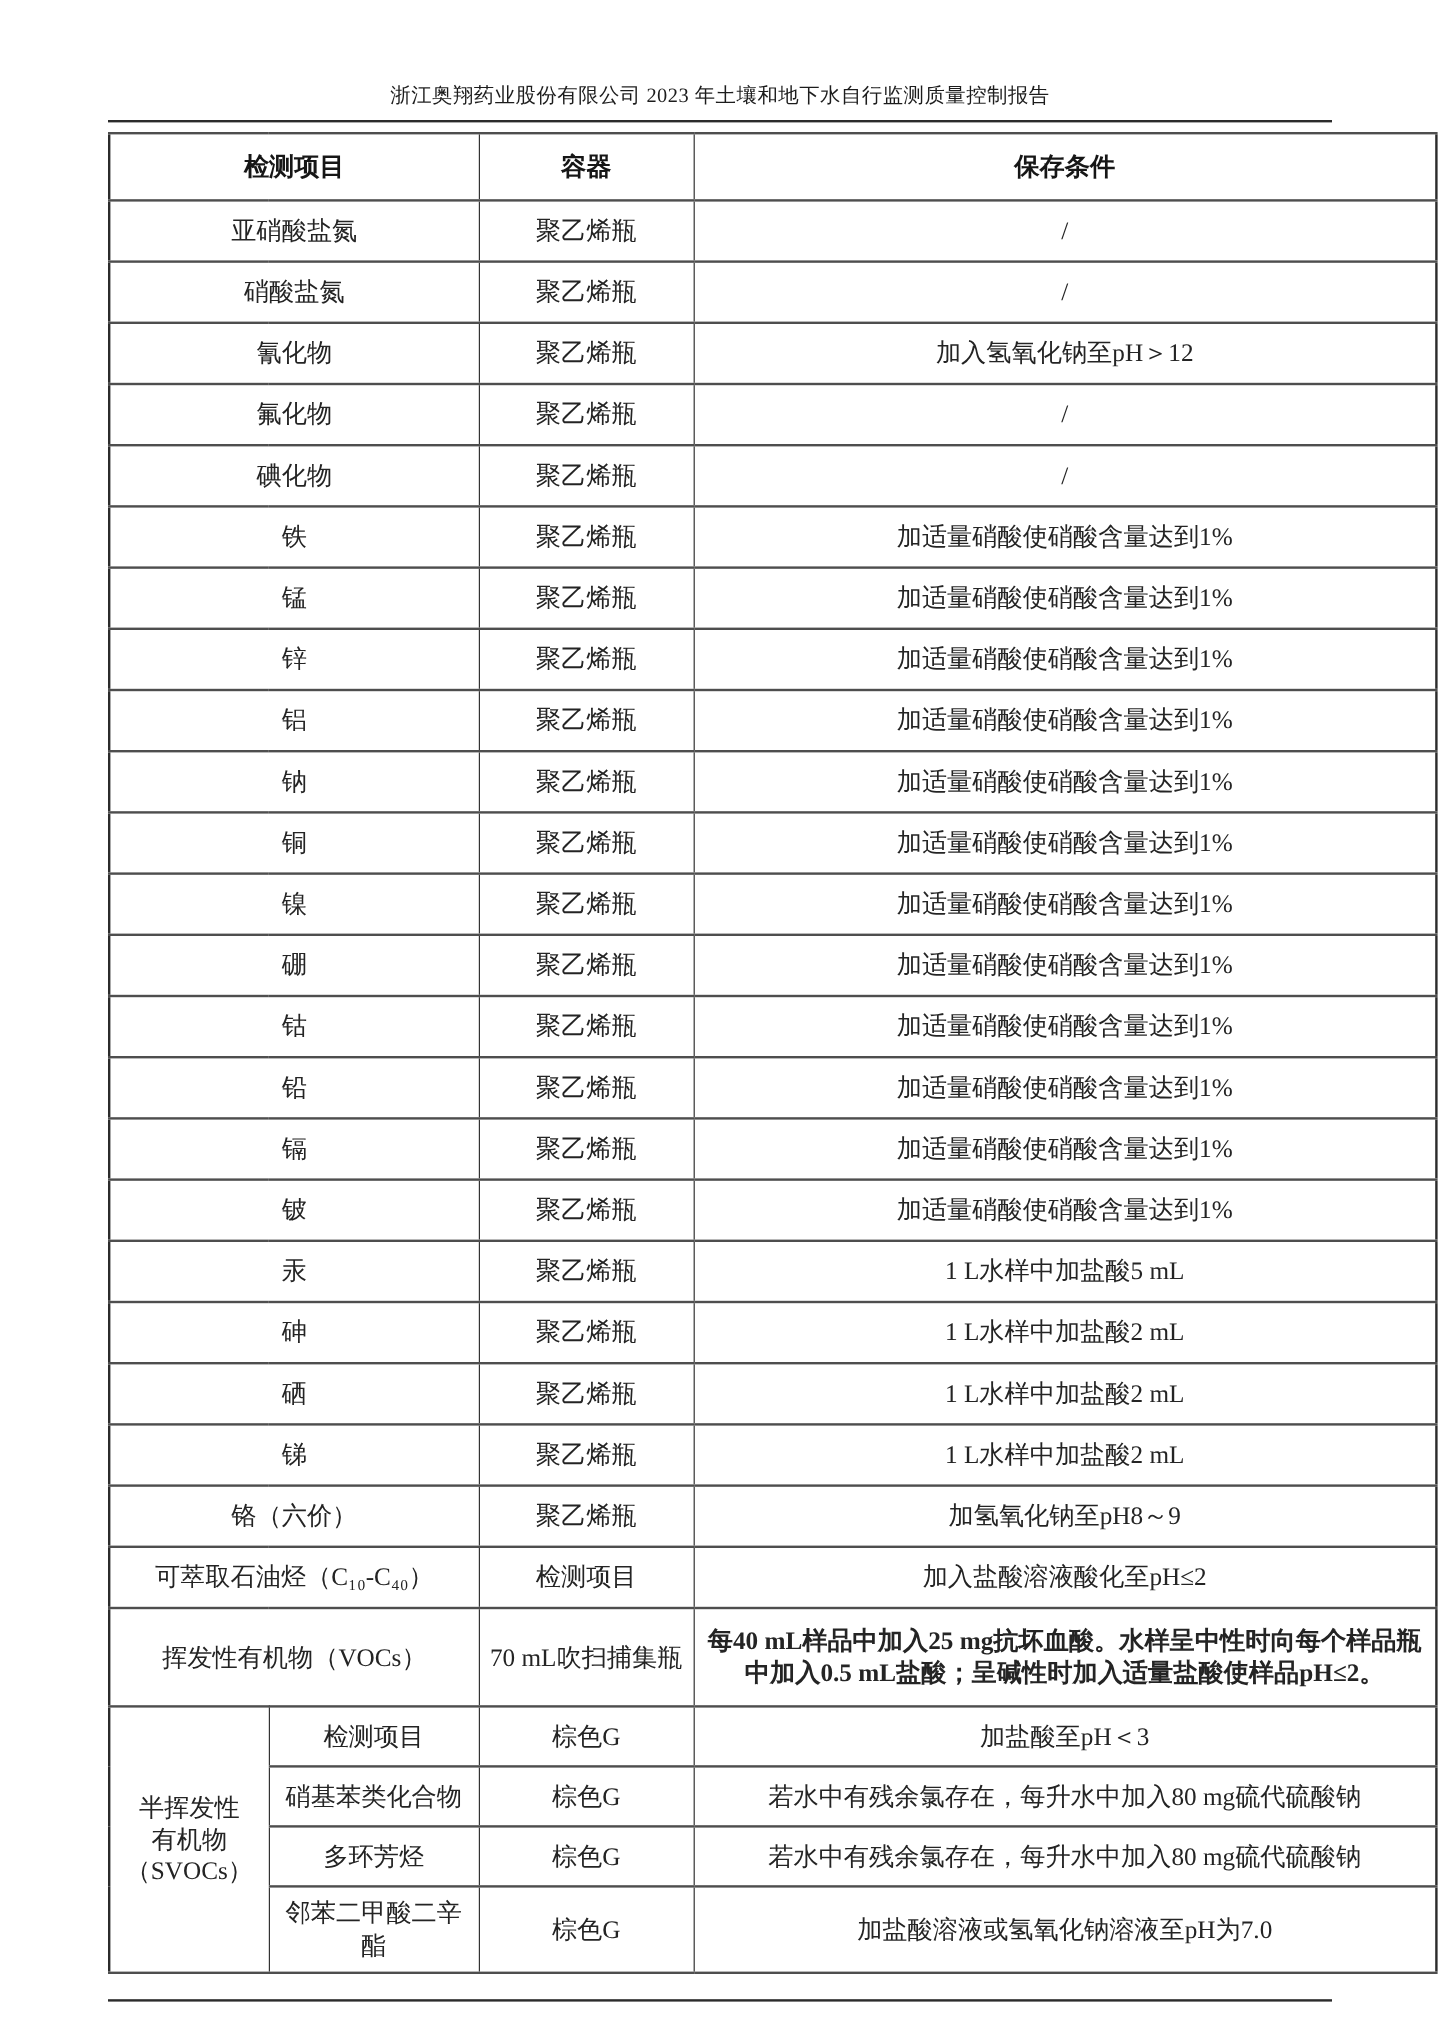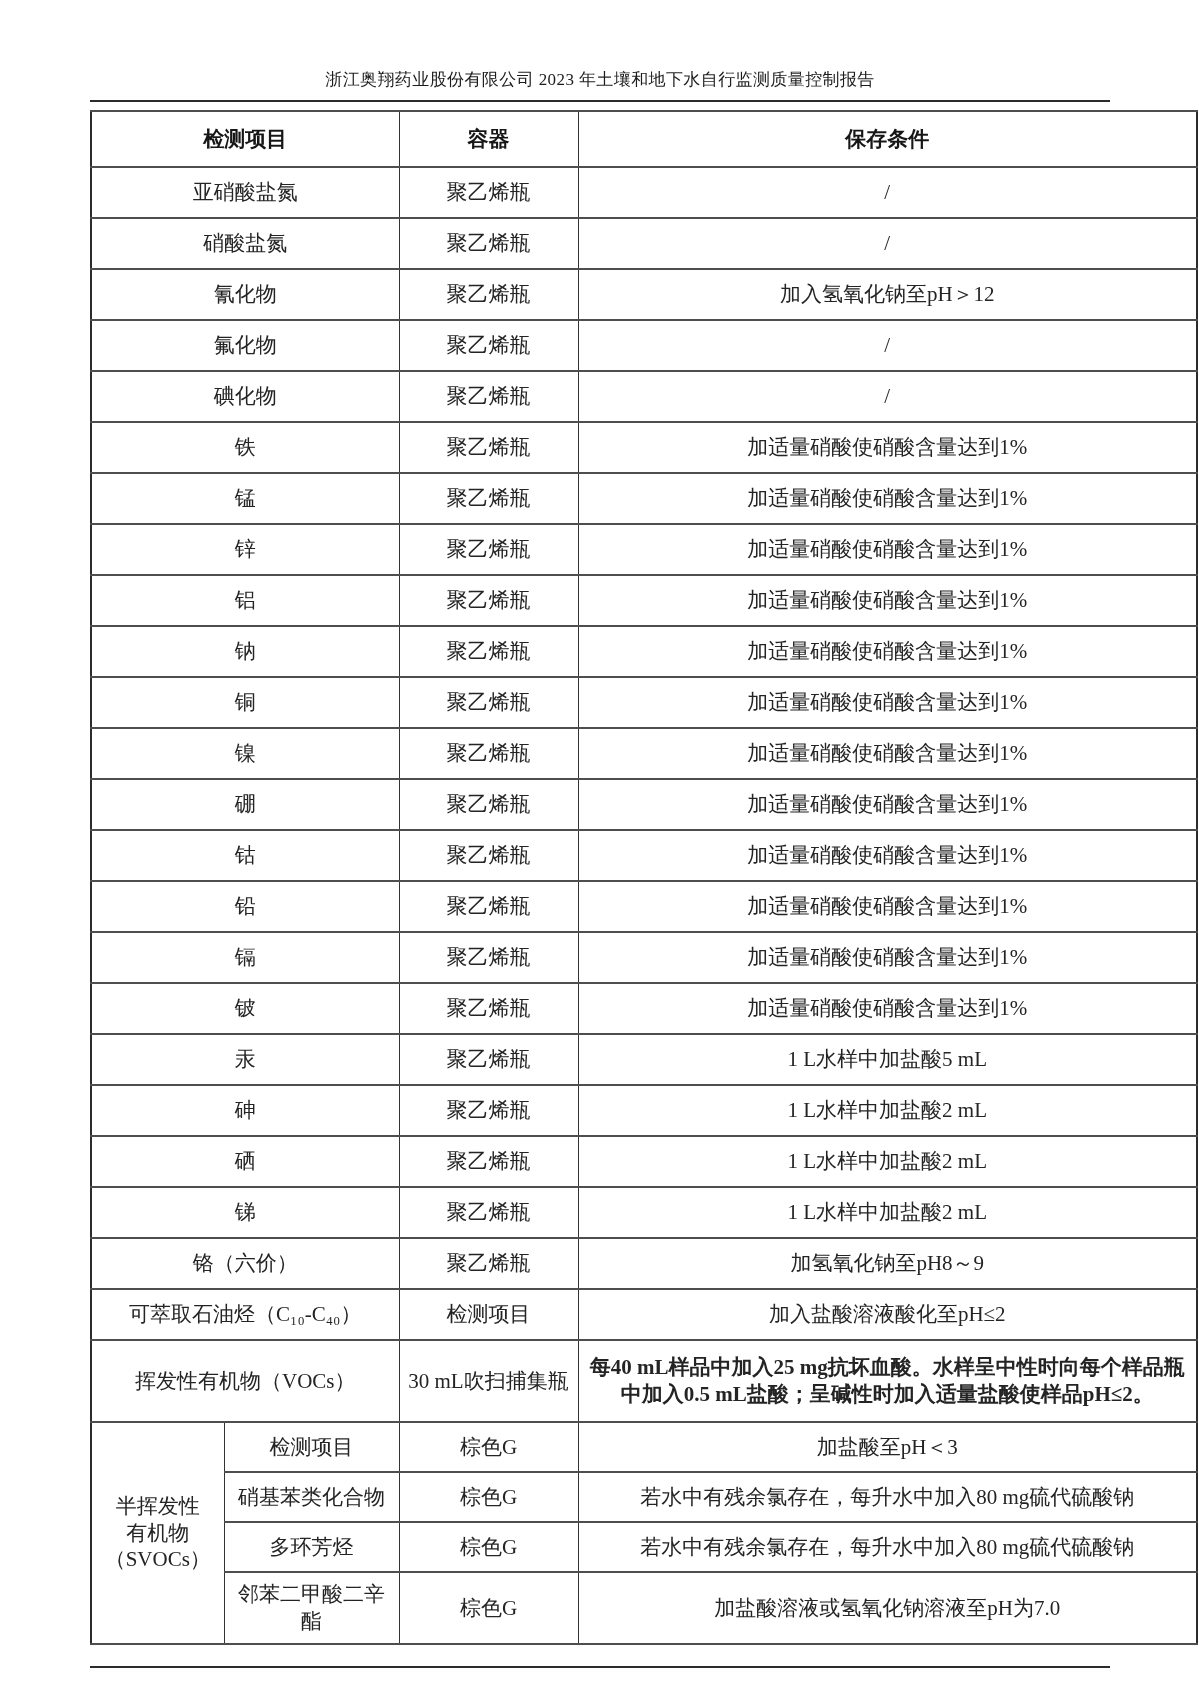--- a/index.html
+++ b/index.html
@@ -214,21 +214,21 @@
         <td>聚乙烯瓶</td>
         <td>加氢氧化钠至pH8～9</td>
       </tr>
       <tr class="regular-row">
         <td colspan="2">可萃取石油烃（C₁₀-C₄₀）</td>
         <td>检测项目</td>
         <td>加入盐酸溶液酸化至pH≤2</td>
       </tr>
       <tr>
         <td colspan="2">挥发性有机物（VOCs）</td>
-        <td>30 mL吹扫捕集瓶</td>
+        <td>70 mL吹扫捕集瓶</td>
         <td class="voc-condition">每40 mL样品中加入25 mg抗坏血酸。水样呈中性时向每个样品瓶中加入0.5 mL盐酸；呈碱性时加入适量盐酸使样品pH≤2。</td>
       </tr>
       <tr class="svoc-row">
         <td rowspan="4" class="svoc-group">半挥发性
 有机物
 （SVOCs）</td>
         <td>检测项目</td>
         <td>棕色G</td>
         <td>加盐酸至pH＜3</td>
       </tr>

